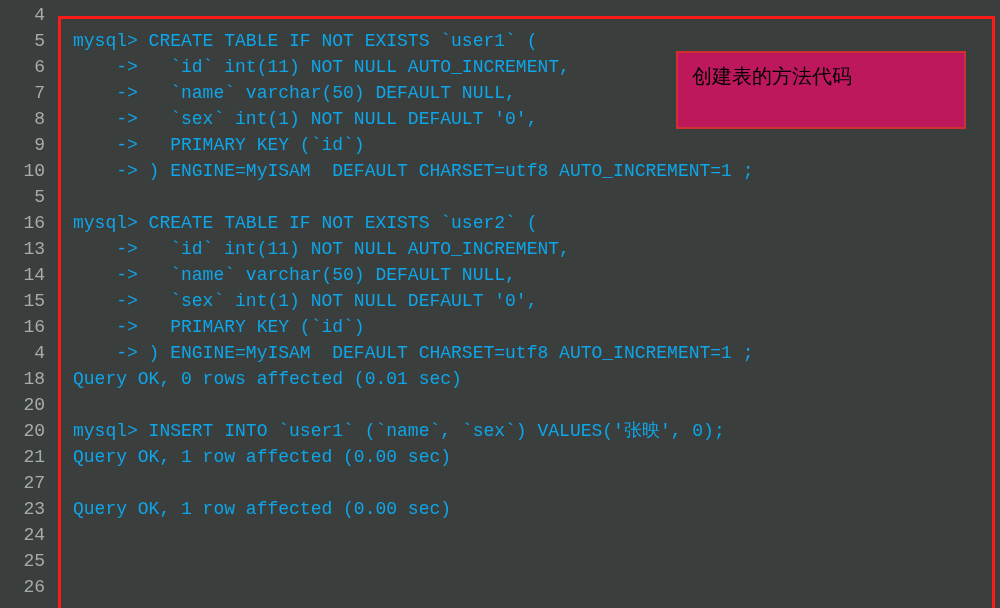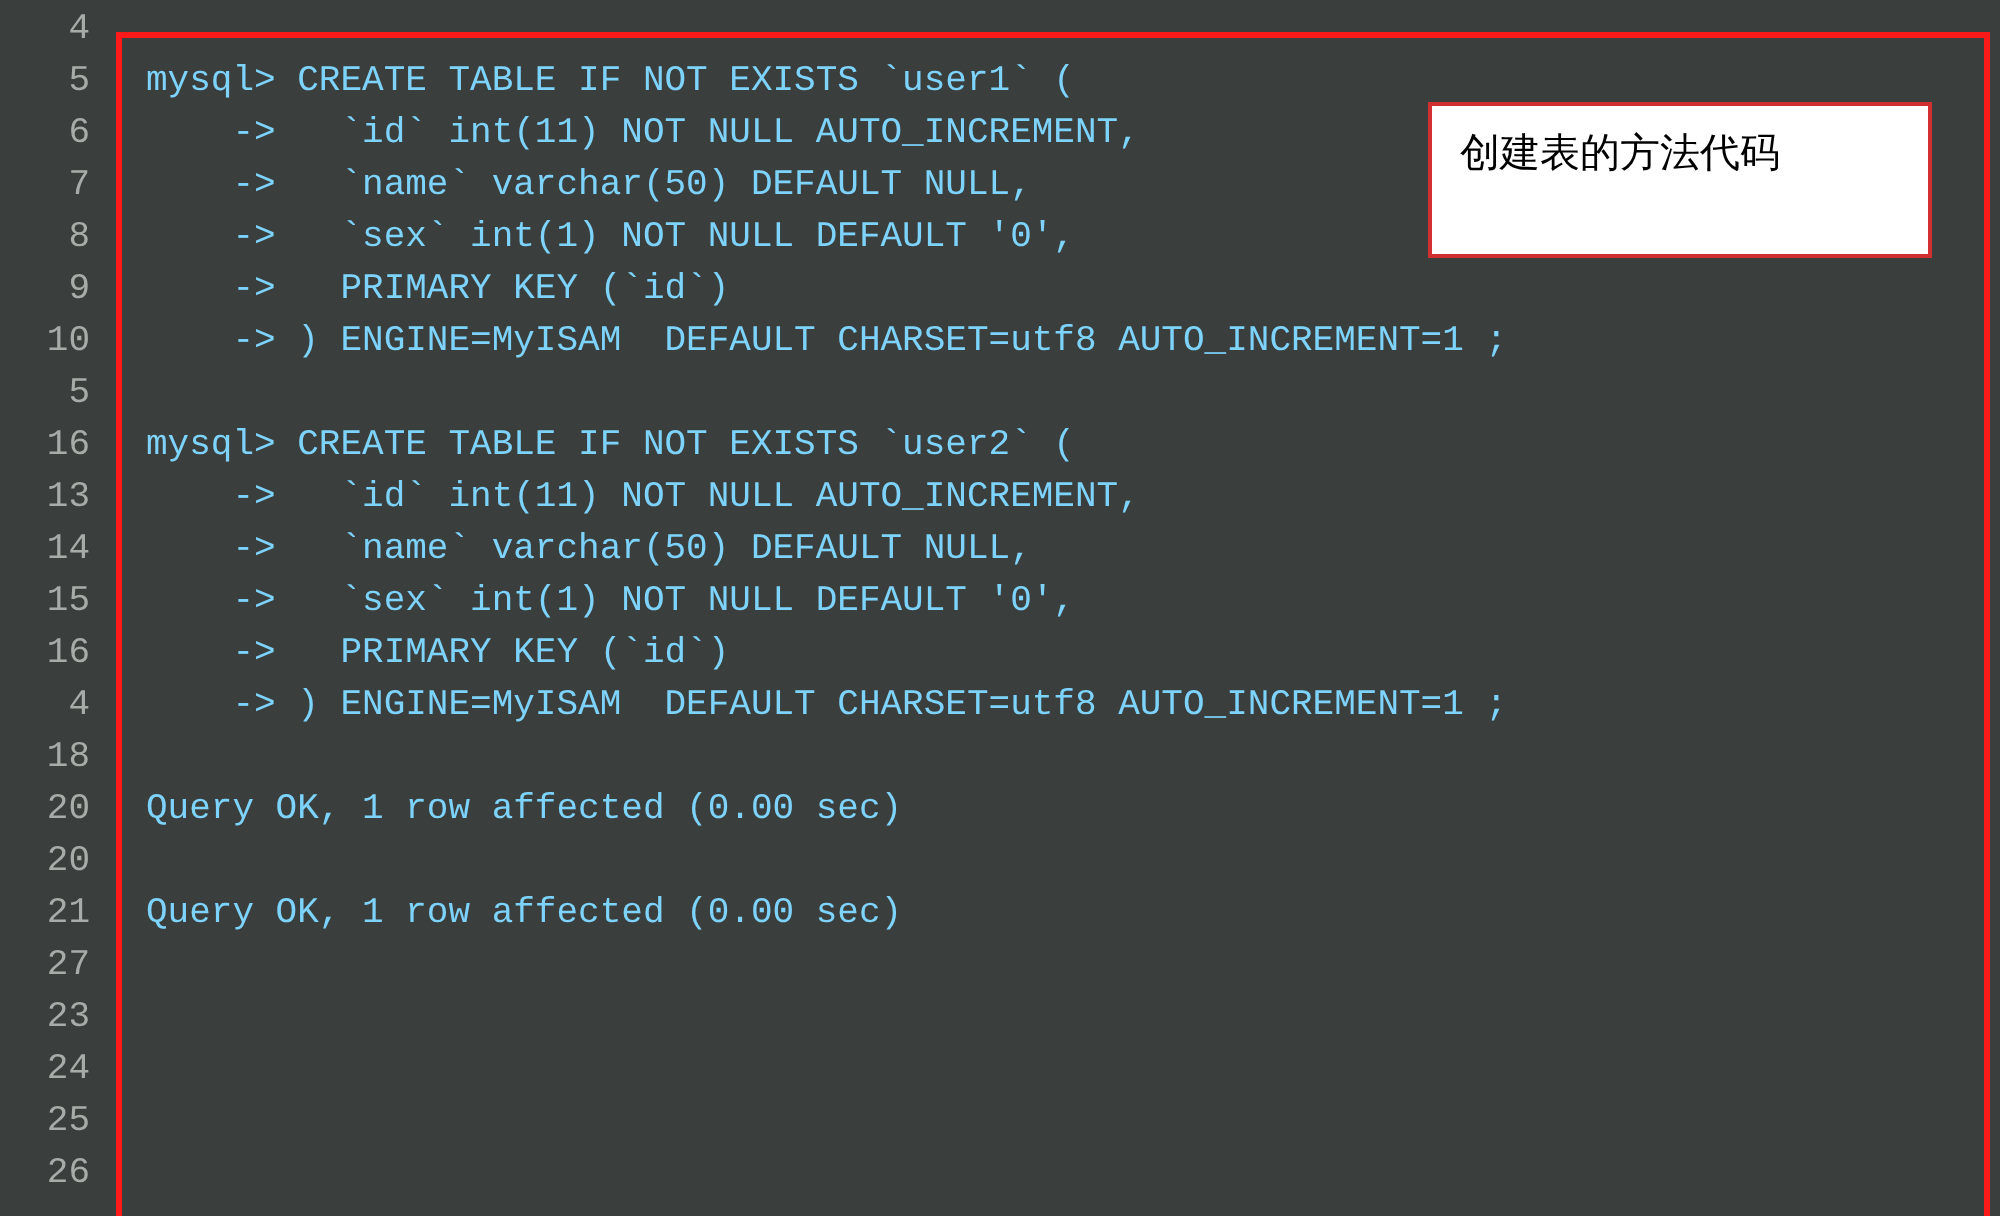--- a/index.html
+++ b/index.html
@@ -44,31 +44,31 @@
       right: 5px;
       bottom: 0;
       border: 3px solid #ff1a1a;
       border-bottom: none;
       pointer-events: none;
       z-index: 2;
     }
     .code-line {
       height: 26px;
       line-height: 26px;
-      color: #7dd3fc;
+      color: #0ea5e9;
       white-space: pre;
       padding-left: 18px;
     }
     .annotation {
       position: absolute;
       top: 51px;
       right: 34px;
-      width: 252px;
+      width: 290px;
       height: 78px;
-      background: #ffffff;
+      background: #be185d;
       border: 2px solid #d03030;
       padding: 10px 14px;
       color: #000;
       font-family: 'SimSun', 'Microsoft YaHei', sans-serif;
       font-size: 20px;
       z-index: 3;
     }
   </style>
 </head>
 <body>
@@ -111,19 +111,21 @@
       <div class="code-line">    -&gt;   `sex` int(1) NOT NULL DEFAULT '0',</div>
       <div class="code-line">    -&gt;   PRIMARY KEY (`id`)</div>
       <div class="code-line">    -&gt; ) ENGINE=MyISAM  DEFAULT CHARSET=utf8 AUTO_INCREMENT=1 ;</div>
       <div class="code-line"></div>
       <div class="code-line">mysql&gt; CREATE TABLE IF NOT EXISTS `user2` (</div>
       <div class="code-line">    -&gt;   `id` int(11) NOT NULL AUTO_INCREMENT,</div>
       <div class="code-line">    -&gt;   `name` varchar(50) DEFAULT NULL,</div>
       <div class="code-line">    -&gt;   `sex` int(1) NOT NULL DEFAULT '0',</div>
       <div class="code-line">    -&gt;   PRIMARY KEY (`id`)</div>
       <div class="code-line">    -&gt; ) ENGINE=MyISAM  DEFAULT CHARSET=utf8 AUTO_INCREMENT=1 ;</div>
+      <div class="code-line">Query OK, 0 rows affected (0.01 sec)</div>
       <div class="code-line"></div>
+      <div class="code-line">mysql&gt; INSERT INTO `user1` (`name`, `sex`) VALUES('张映', 0);</div>
       <div class="code-line">Query OK, 1 row affected (0.00 sec)</div>
       <div class="code-line"></div>
       <div class="code-line">Query OK, 1 row affected (0.00 sec)</div>
       <div class="code-line"></div>
     </div>
 </div>
 
 </body></html>

